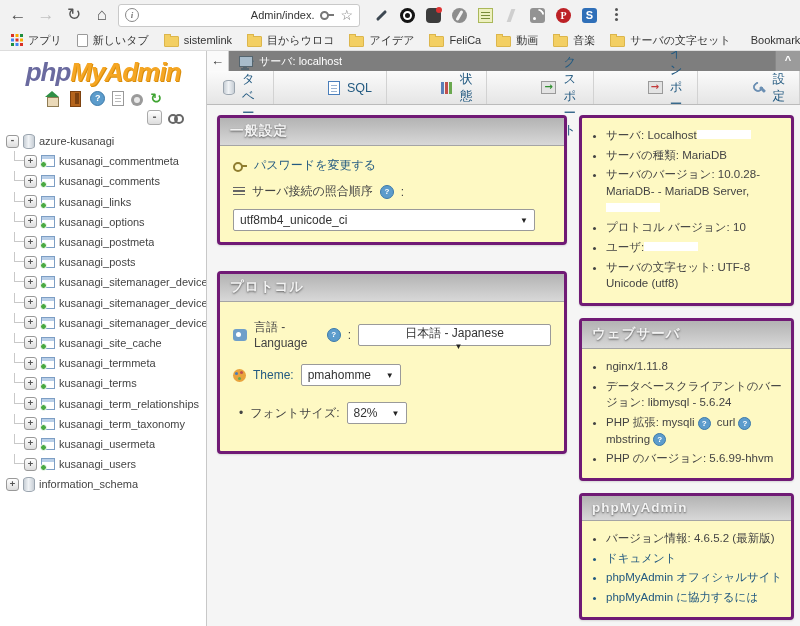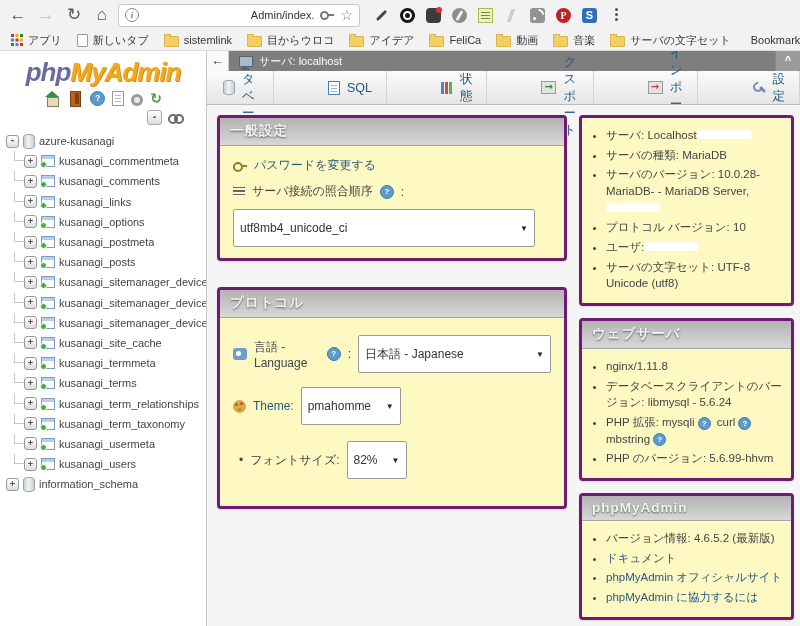--- a/index.html
+++ b/index.html
@@ -131,21 +131,21 @@
   .panel-header{background:linear-gradient(#b3b3b3,#d8d8d8);color:#f3f3f3;font-weight:bold;font-size:13.5px;
     letter-spacing:1px;padding:4px 10px 5px;text-shadow:0 1px 2px rgba(60,60,60,.8);border-bottom:1px solid #a5a5a5;}
   .panel-body{padding:11px 13px;font-size:12px;color:#444;}
   .setting-row{display:flex;align-items:center;gap:7px;margin-bottom:9px;}
   .pma-link{color:#235a81;text-decoration:none;}
   .key2-icon{width:14px;height:10px;position:relative;}
   .key2-icon::before{content:"";position:absolute;left:0;top:1px;width:6px;height:6px;border:2px solid #8f7d2f;border-radius:50%;}
   .key2-icon::after{content:"";position:absolute;left:9px;top:4px;width:5px;height:2px;background:#8f7d2f;box-shadow:2px 2px 0 -1px #8f7d2f;}
   .list-icon{width:12px;height:10px;background:repeating-linear-gradient(#666 0 1.5px,transparent 1.5px 3.5px);}
   .select-box{display:inline-flex;align-items:center;justify-content:space-between;background:#fff;border:1px solid #9a9a9a;border-radius:2px;
-    height:20px;padding:8px 6px;font-size:12px;color:#333;}
+    height:20px;padding:0 6px;font-size:12px;color:#333;}
   .select-arrow{font-size:8px;color:#222;margin-left:8px;}
   .lang-icon{width:14px;height:12px;background:#6f9fc9;border-radius:3px;position:relative;}
   .lang-icon::before{content:"";position:absolute;left:3px;top:3px;width:5px;height:5px;background:#fff;border-radius:50%;}
   .theme-icon{width:13px;height:13px;background:#e8a33d;border-radius:50%;position:relative;}
   .theme-icon::before{content:"";position:absolute;left:2px;top:3px;width:3px;height:3px;background:#4a7ebb;border-radius:50%;box-shadow:5px -1px 0 #c0504d,3px 5px 0 #6aa84f;}
   .bullet-dot{color:#444;font-size:12px;}
   .wrench-icon{width:15px;height:15px;position:relative;}
   .ghelp{width:12px;height:12px;background:#5c9ccc;border:1px solid #3c7aaa;border-radius:50%;color:#fff;font:bold 8px/12px "Liberation Sans",sans-serif;text-align:center;flex:none;}
 
   .info-list{margin:9px 4px 11px 0;padding-left:24px;font-size:11.5px;color:#444;line-height:1.45;}
@@ -444,21 +444,21 @@
           </div>
 
           <div class="panel">
             <div class="panel-header">プロトコル</div>
             <div class="panel-body">
               <div class="setting-row" style="margin:6px 0 14px;">
                 <span class="lang-icon icon"></span>
                 <span>言語 - Language</span>
                 <span class="ghelp">?</span>
                 <span>:</span>
-                <span class="select-box" style="width:240px;">
+                <span class="select-box" style="width:240px;flex-direction:column;">
                   <span>日本語 - Japanese</span>
                   <span class="select-arrow">▼</span>
                 </span>
               </div>
               <div class="setting-row" style="margin-bottom:16px;">
                 <span class="theme-icon icon"></span>
                 <a class="pma-link" href="#">Theme:</a>
                 <span class="select-box" style="width:86px;">
                   <span>pmahomme</span>
                   <span class="select-arrow">▼</span>

